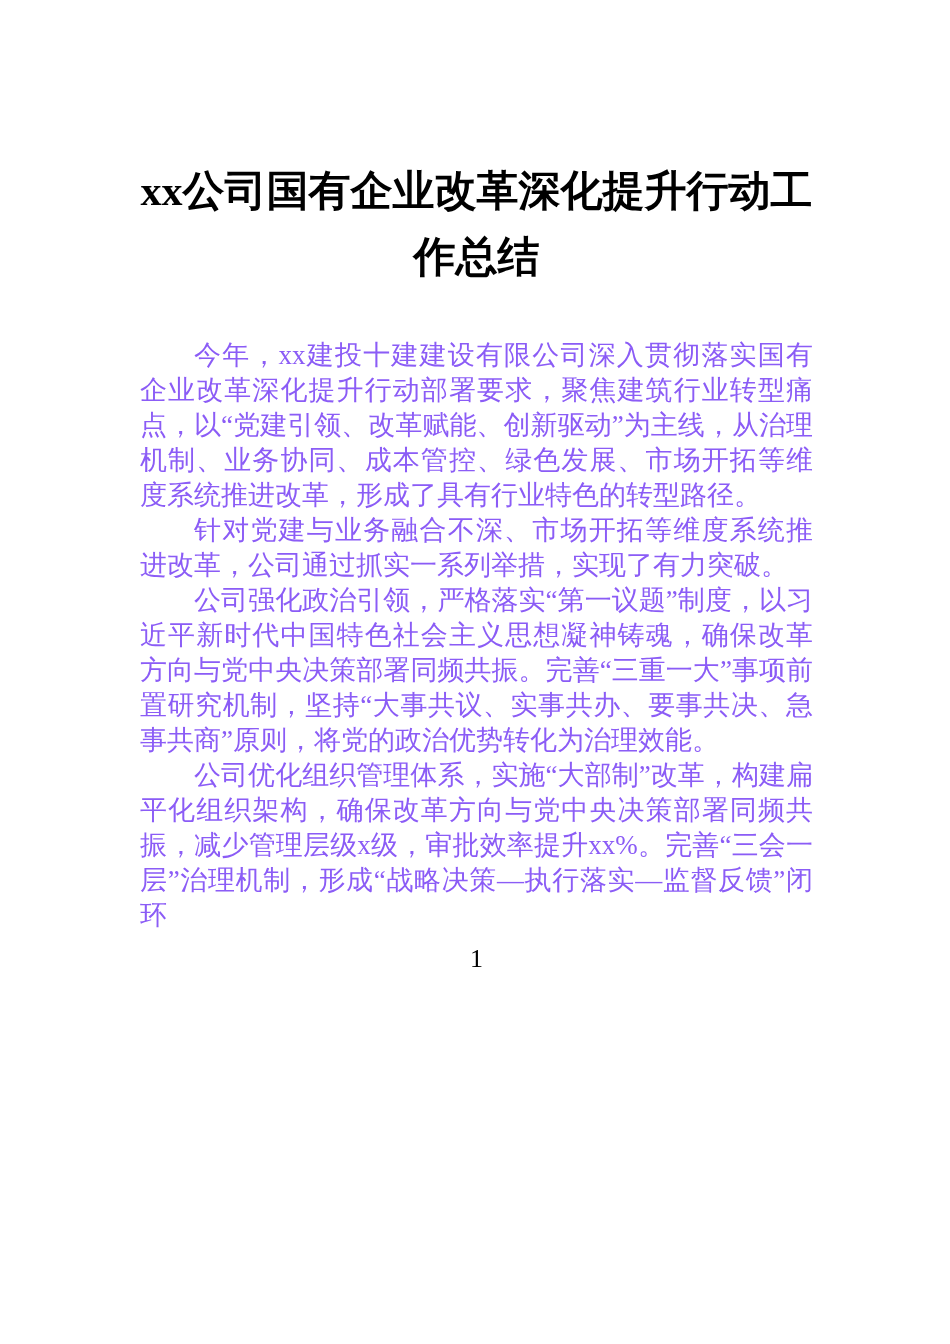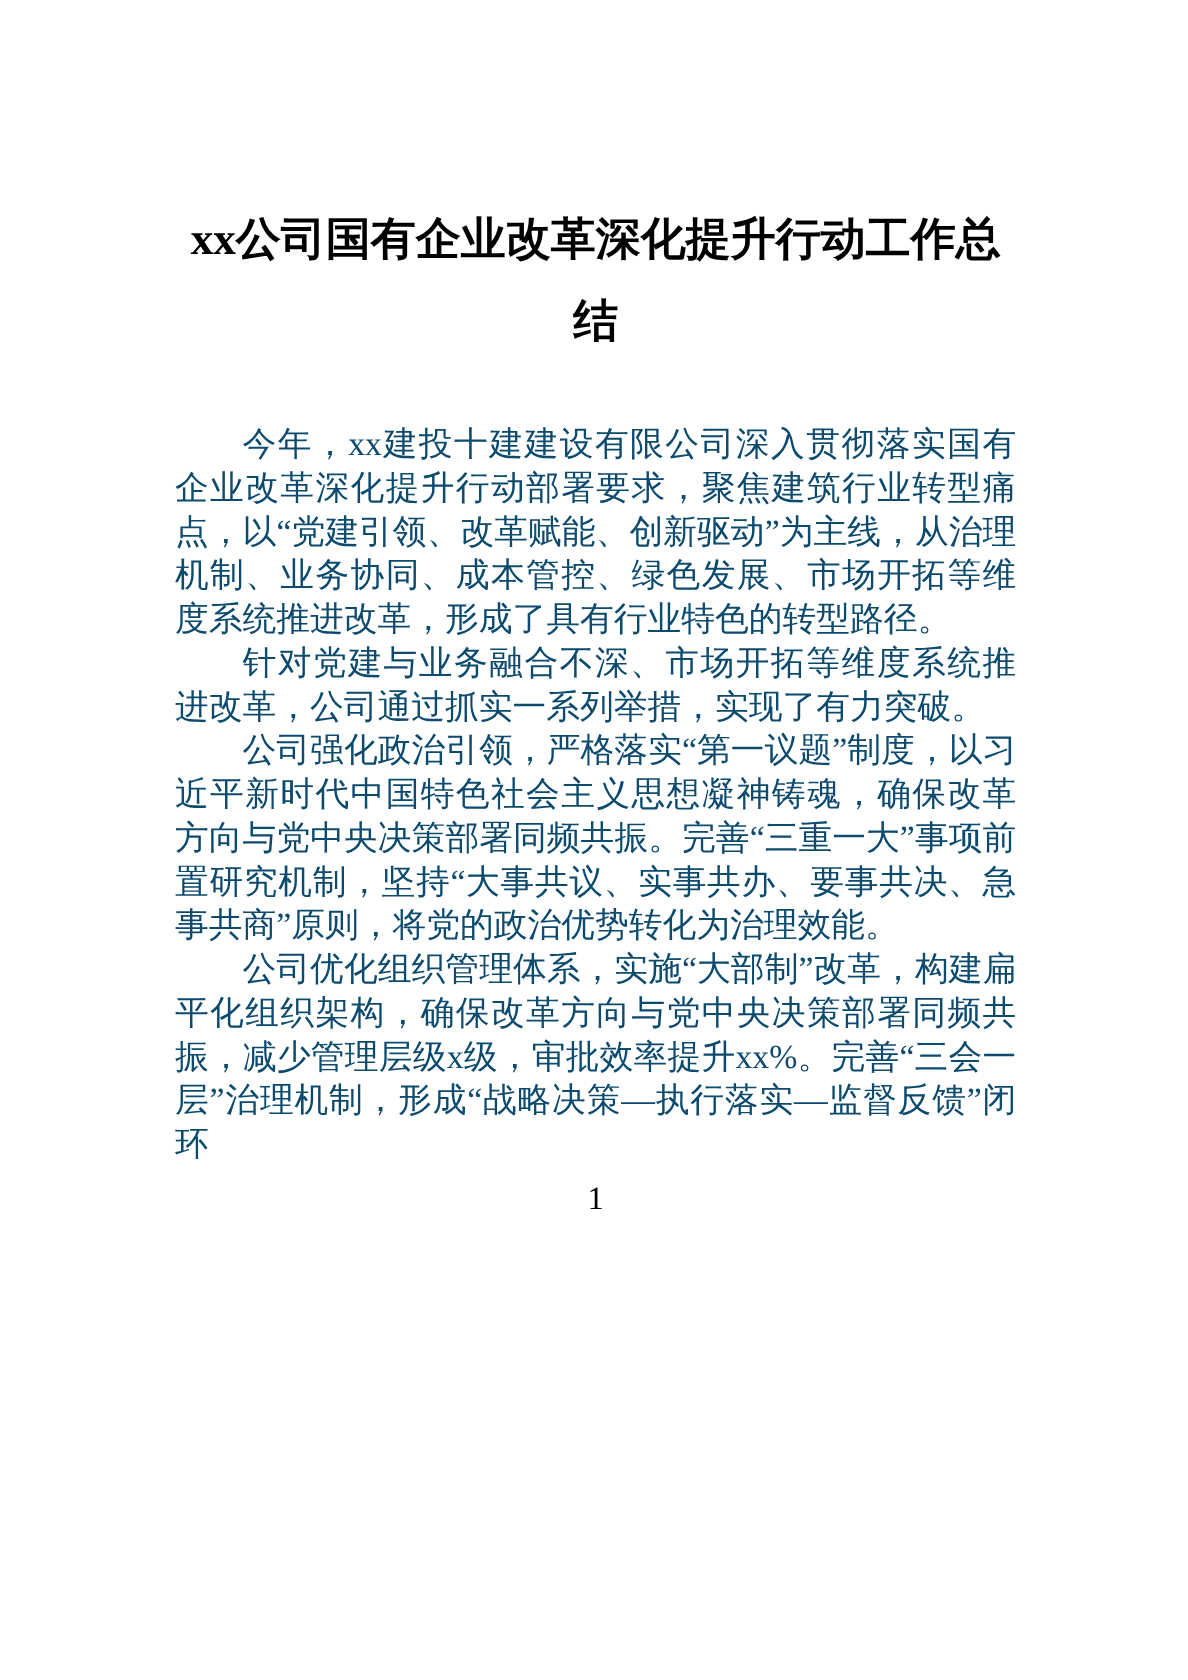--- a/index.html
+++ b/index.html
@@ -18,35 +18,35 @@
     height: 1344px;
     background: #ffffff;
     padding: 158px 137px 0 140px;
     color: #000000;
     overflow: hidden;
   }
   
   .doc-title {
     margin: 0 0 48px 0;
     font-family: "Liberation Serif", "DejaVu Serif", sans-serif;
-    font-size: 36px;
+    font-size: 42px;
     line-height: 66px;
     font-weight: bold;
     text-align: center;
     color: #000000;
   }
   .doc-body {
     width: 673px;
   }
   .para {
     margin: 0;
     font-family: "Liberation Serif", "DejaVu Serif", sans-serif;
     font-size: 27px;
     line-height: 35px;
-    color: #0c4a6e;
+    color: #8b5cf6;
     text-align: justify;
     text-align-last: left;
     text-indent: 2em;
     word-break: break-all;
   }
   .page-number {
     margin-top: 8px;
     text-align: center;
     font-family: "Liberation Serif", "DejaVu Serif", serif;
     font-size: 26px;

